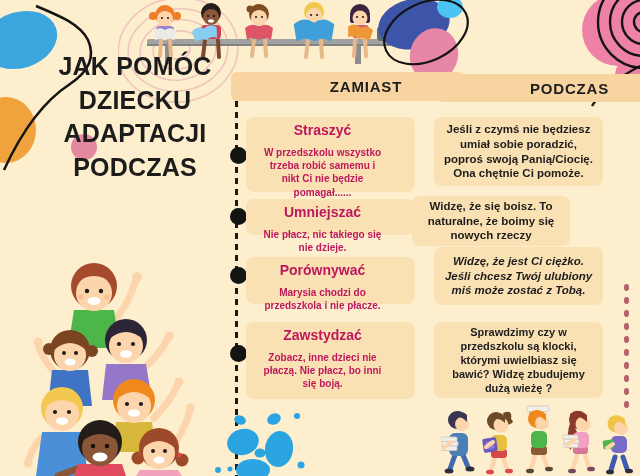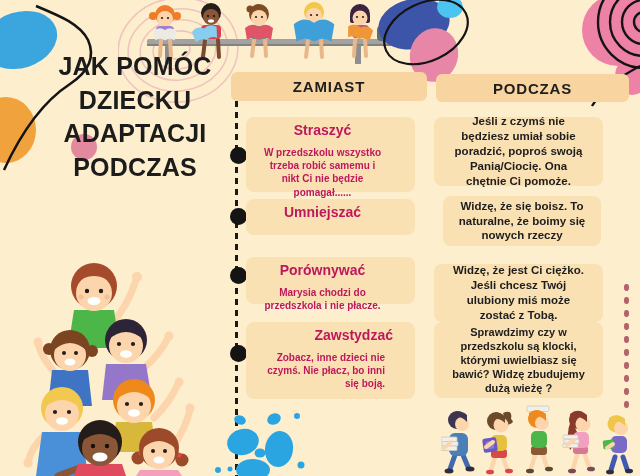--- a/index.html
+++ b/index.html
@@ -8,39 +8,39 @@
   .abs{position:absolute;}
 
   
   .title{left:8px;top:50px;width:224px;text-align:center;color:#1c1c1c;
          font-weight:bold;font-size:25px;line-height:33.5px;letter-spacing:.2px;margin-left:15px;}
   .title span{display:block;}
 
   
   .col-header{background:#f8d5a0;border-radius:6px;color:#1d1d1d;font-weight:bold;
               font-size:15px;letter-spacing:.8px;text-align:center;
-              display:flex;align-items:center;justify-content:center;}
+              display:flex;align-items:center;justify-content:center;padding-left:37px;}
   .hdr-z{left:231px;top:72px;width:196px;height:29px;}
   .hdr-p{left:436px;top:74px;width:193px;height:28px;}
 
   
   .ibox{background:#fae1b3;border-radius:8px;color:#be185d;text-align:center;
         box-sizing:border-box;padding:5px 22px 3px 6px;}
   .ibox h3{margin:0 0 1px 0;font-size:14px;font-weight:bold;}
   .ibox p{margin:8px;font-size:10px;font-weight:bold;line-height:1.32;}
   .z1{left:246px;top:117px;width:169px;height:75px;}
   .z2{left:246px;top:199px;width:169px;height:36px;}
   .z3{left:246px;top:257px;width:169px;height:47px;}
-  .z4{left:246px;top:322px;width:169px;height:77px;text-align:right;}
+  .z4{left:246px;top:322px;width:169px;height:77px;}
   .pbox{background:#fae1b3;border-radius:8px;color:#1d1d1d;text-align:center;
         box-sizing:border-box;padding:6px 7px;display:flex;align-items:center;justify-content:center;}
-  .pbox p{margin:8px;font-size:11.5px;font-weight:bold;line-height:1.3;}
+  .pbox p{margin:0;font-size:11.5px;font-weight:bold;line-height:1.3;}
   .p1{left:434px;top:117px;width:169px;height:69px;}
-  .p2{left:443px;top:196px;width:158px;height:50px;}
-  .p3{left:434px;top:264px;width:169px;height:58px;}
+  .p2{left:412px;top:196px;width:158px;height:50px;}
+  .p3{left:434px;top:247px;width:169px;height:58px;font-style:italic;}
   .p4{left:434px;top:322px;width:169px;height:76px;}
   .p4 p{font-size:11px;line-height:1.28;}
 
   
   .tl-line{left:235px;top:101px;width:2.6px;height:375px;
            background:repeating-linear-gradient(#1a1a1a 0 6px,transparent 6px 11px);}
   .tl-dot{width:17px;height:17px;border-radius:50%;background:#141414;}
   .d1{left:230px;top:147px;} .d2{left:230px;top:208px;}
   .d3{left:230px;top:267px;} .d4{left:230px;top:345px;}
 
@@ -186,28 +186,29 @@
   <div class="abs tl-dot d3"></div>
   <div class="abs tl-dot d4"></div>
 
   <div class="abs col-header hdr-z">ZAMIAST</div>
   <div class="abs ibox z1">
     <h3>Straszyć</h3>
     <p>W przedszkolu wszystko trzeba robić samemu i nikt Ci nie będzie pomagał......</p>
   </div>
   <div class="abs ibox z2">
     <h3>Umniejszać</h3>
+    <p>Nie płacz, nic takiego się nie dzieje.</p>
   </div>
   <div class="abs ibox z3">
     <h3>Porównywać</h3>
     <p>Marysia chodzi do przedszkola i nie płacze.</p>
   </div>
   <div class="abs ibox z4">
     <h3>Zawstydzać</h3>
-    <p>Zobacz, inne dzieci nie czymś. Nie płacz, bo inni się boją.</p>
+    <p>Zobacz, inne dzieci nie płaczą. Nie płacz, bo inni się boją.</p>
   </div>
 
   <div class="abs col-header hdr-p">PODCZAS</div>
   <div class="abs pbox p1">
     <p>Jeśli z czymś nie będziesz umiał sobie poradzić, poproś swoją Panią/Ciocię. Ona chętnie Ci pomoże.</p>
   </div>
   <div class="abs pbox p2">
     <p>Widzę, że się boisz. To naturalne, że boimy się nowych rzeczy</p>
   </div>
   <div class="abs pbox p3">

